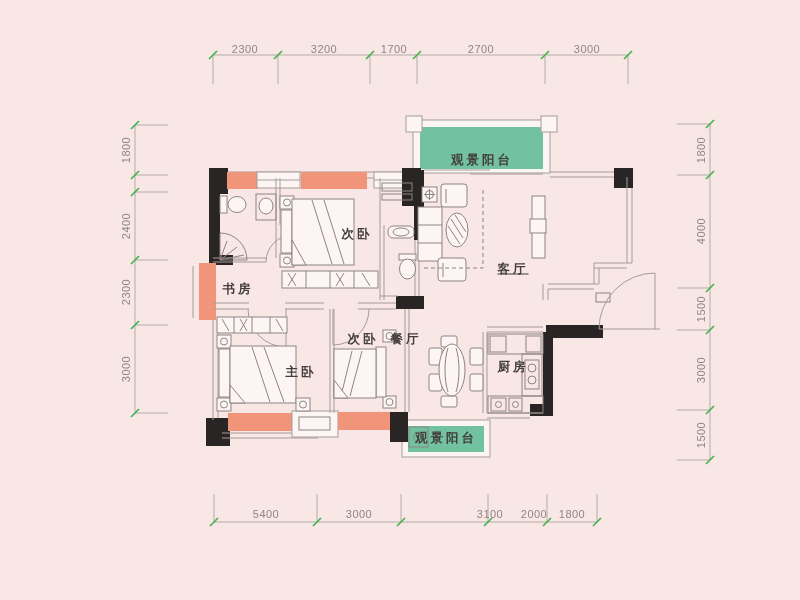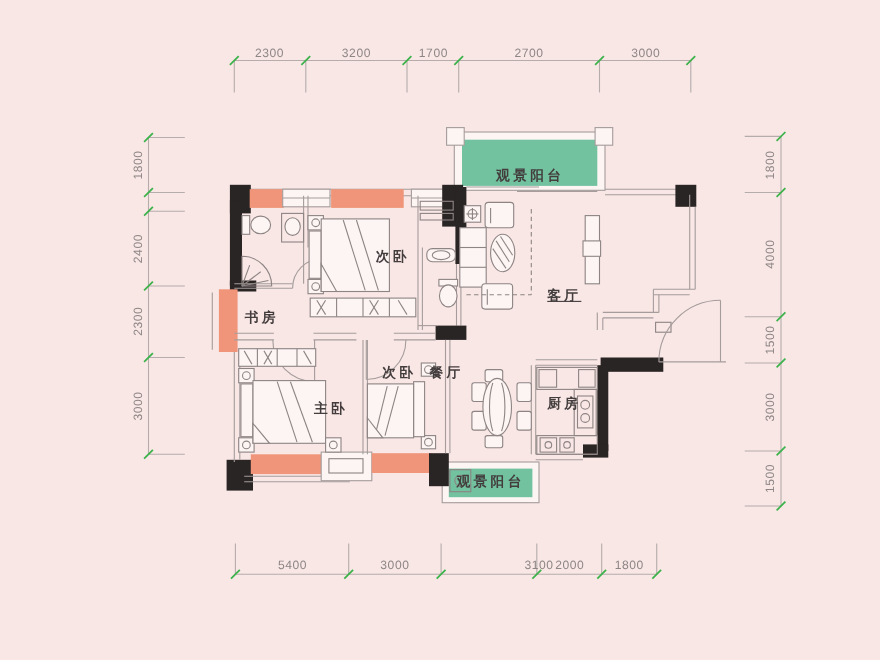--- a/index.html
+++ b/index.html
@@ -386,21 +386,21 @@
 
   <span class="txt dim-h" style="left:245px;top:49px;">2300</span>
   <span class="txt dim-h" style="left:324px;top:49px;">3200</span>
   <span class="txt dim-h" style="left:394px;top:49px;">1700</span>
   <span class="txt dim-h" style="left:481px;top:49px;">2700</span>
   <span class="txt dim-h" style="left:587px;top:49px;">3000</span>
 
   <span class="txt dim-h" style="left:266px;top:514px;">5400</span>
   <span class="txt dim-h" style="left:359px;top:514px;">3000</span>
   <span class="txt dim-h" style="left:466px;top:514px;margin-left:24px;">3100</span>
-  <span class="txt dim-h" style="left:518px;top:514px;">2000</span>
+  <span class="txt dim-h" style="left:534px;top:514px;">2000</span>
   <span class="txt dim-h" style="left:572px;top:514px;">1800</span>
 
   <span class="txt dim-v" style="left:126px;top:150px;">1800</span>
   <span class="txt dim-v" style="left:126px;top:226px;">2400</span>
   <span class="txt dim-v" style="left:126px;top:292px;">2300</span>
   <span class="txt dim-v" style="left:126px;top:369px;">3000</span>
 
   <span class="txt dim-v" style="left:701px;top:150px;">1800</span>
   <span class="txt dim-v" style="left:701px;top:231px;">4000</span>
   <span class="txt dim-v" style="left:701px;top:309px;">1500</span>

